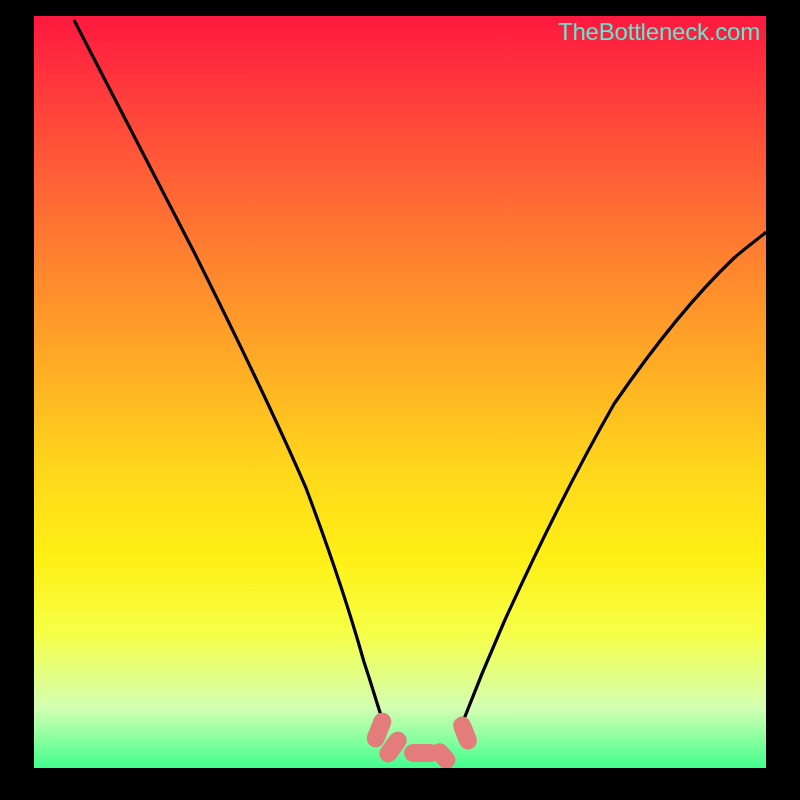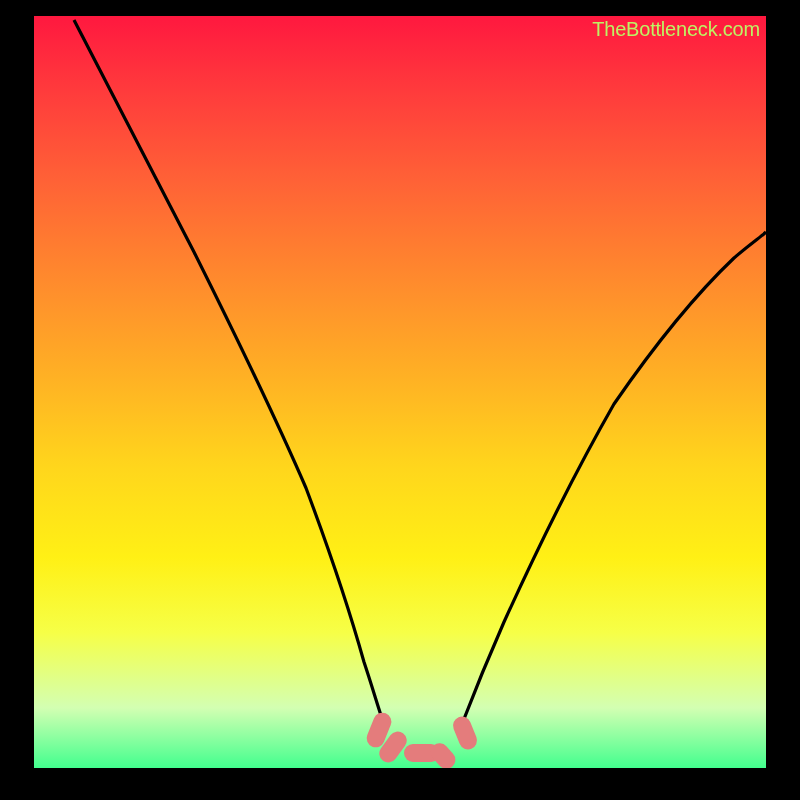--- a/index.html
+++ b/index.html
@@ -26,23 +26,23 @@
       #ffd61c 60%,
       #fff015 72%,
       #f6ff47 82%,
       #d3ffb2 92%,
       #43ff8e 100%);
   }
   .watermark {
     position: absolute;
     top: 18px;
     right: 40px;
-    font-size: 20px;
+    font-size: 24px;
     font-weight: 500;
-    color: #bef264;
+    color: #5eead4;
     letter-spacing: -0.2px;
   }
   svg.curves {
     position: absolute;
     left: 0; top: 0;
     width: 732px;
     height: 752px;
   }
 </style>
 </head>

